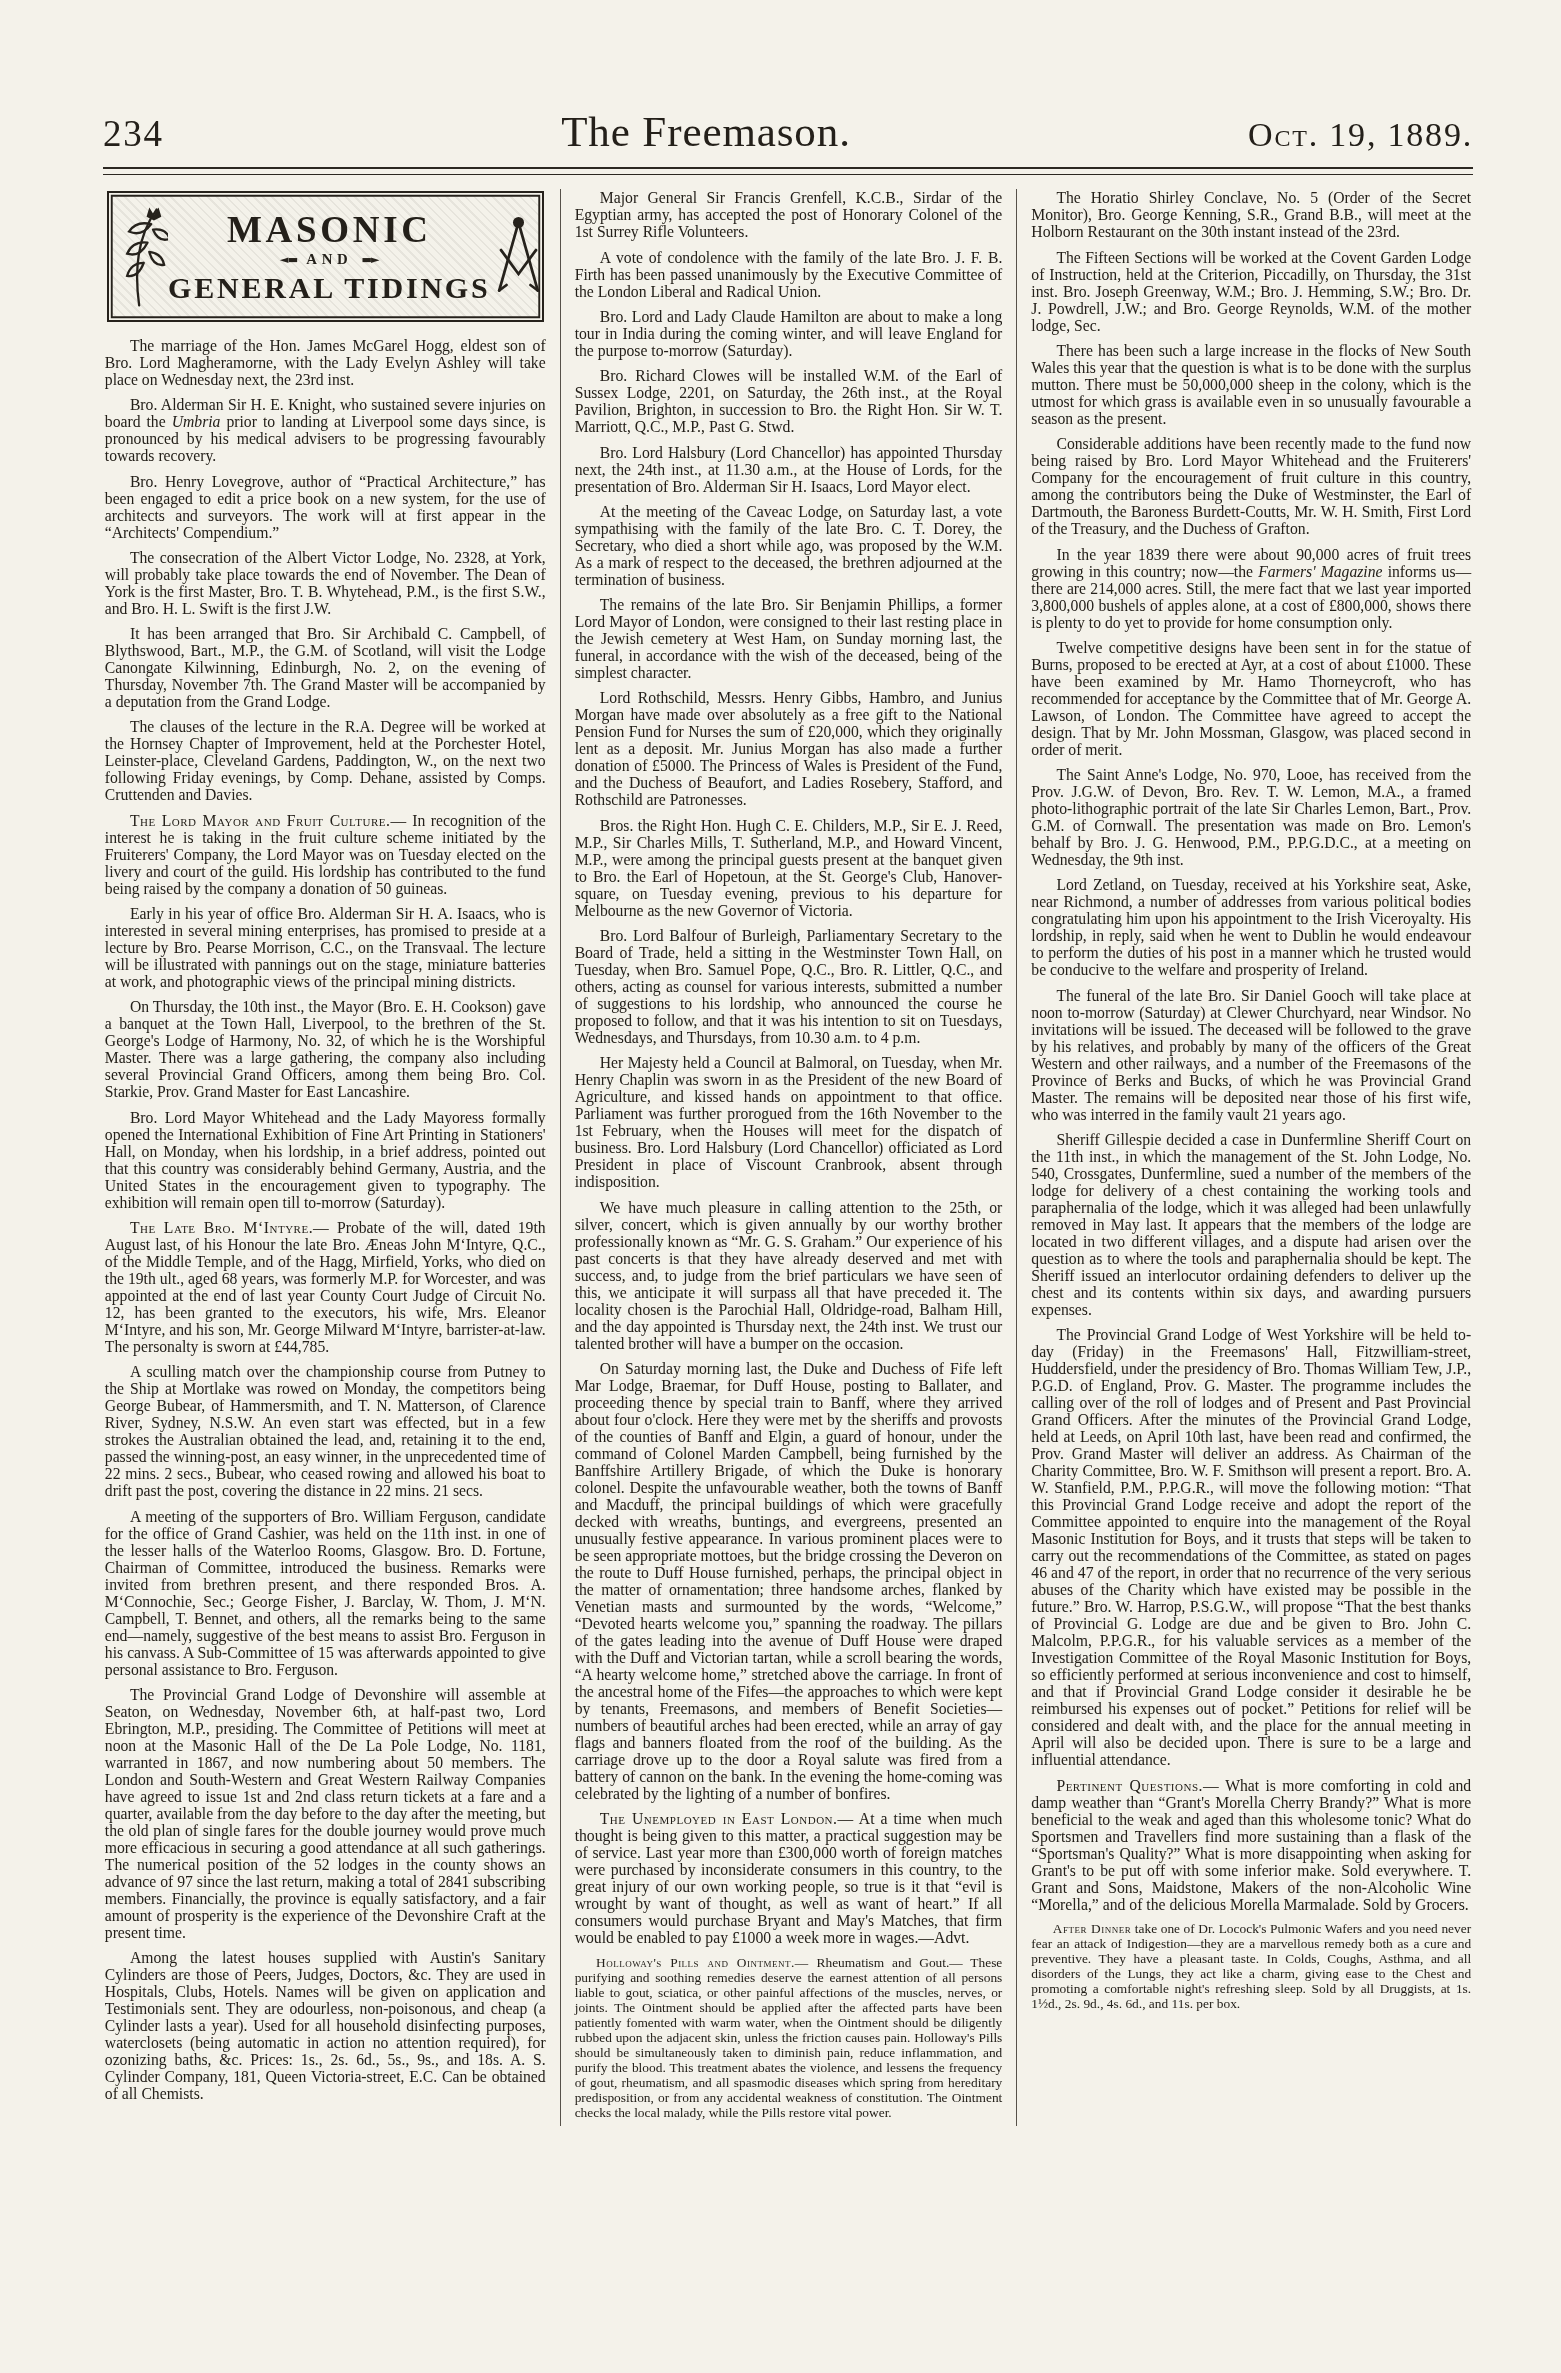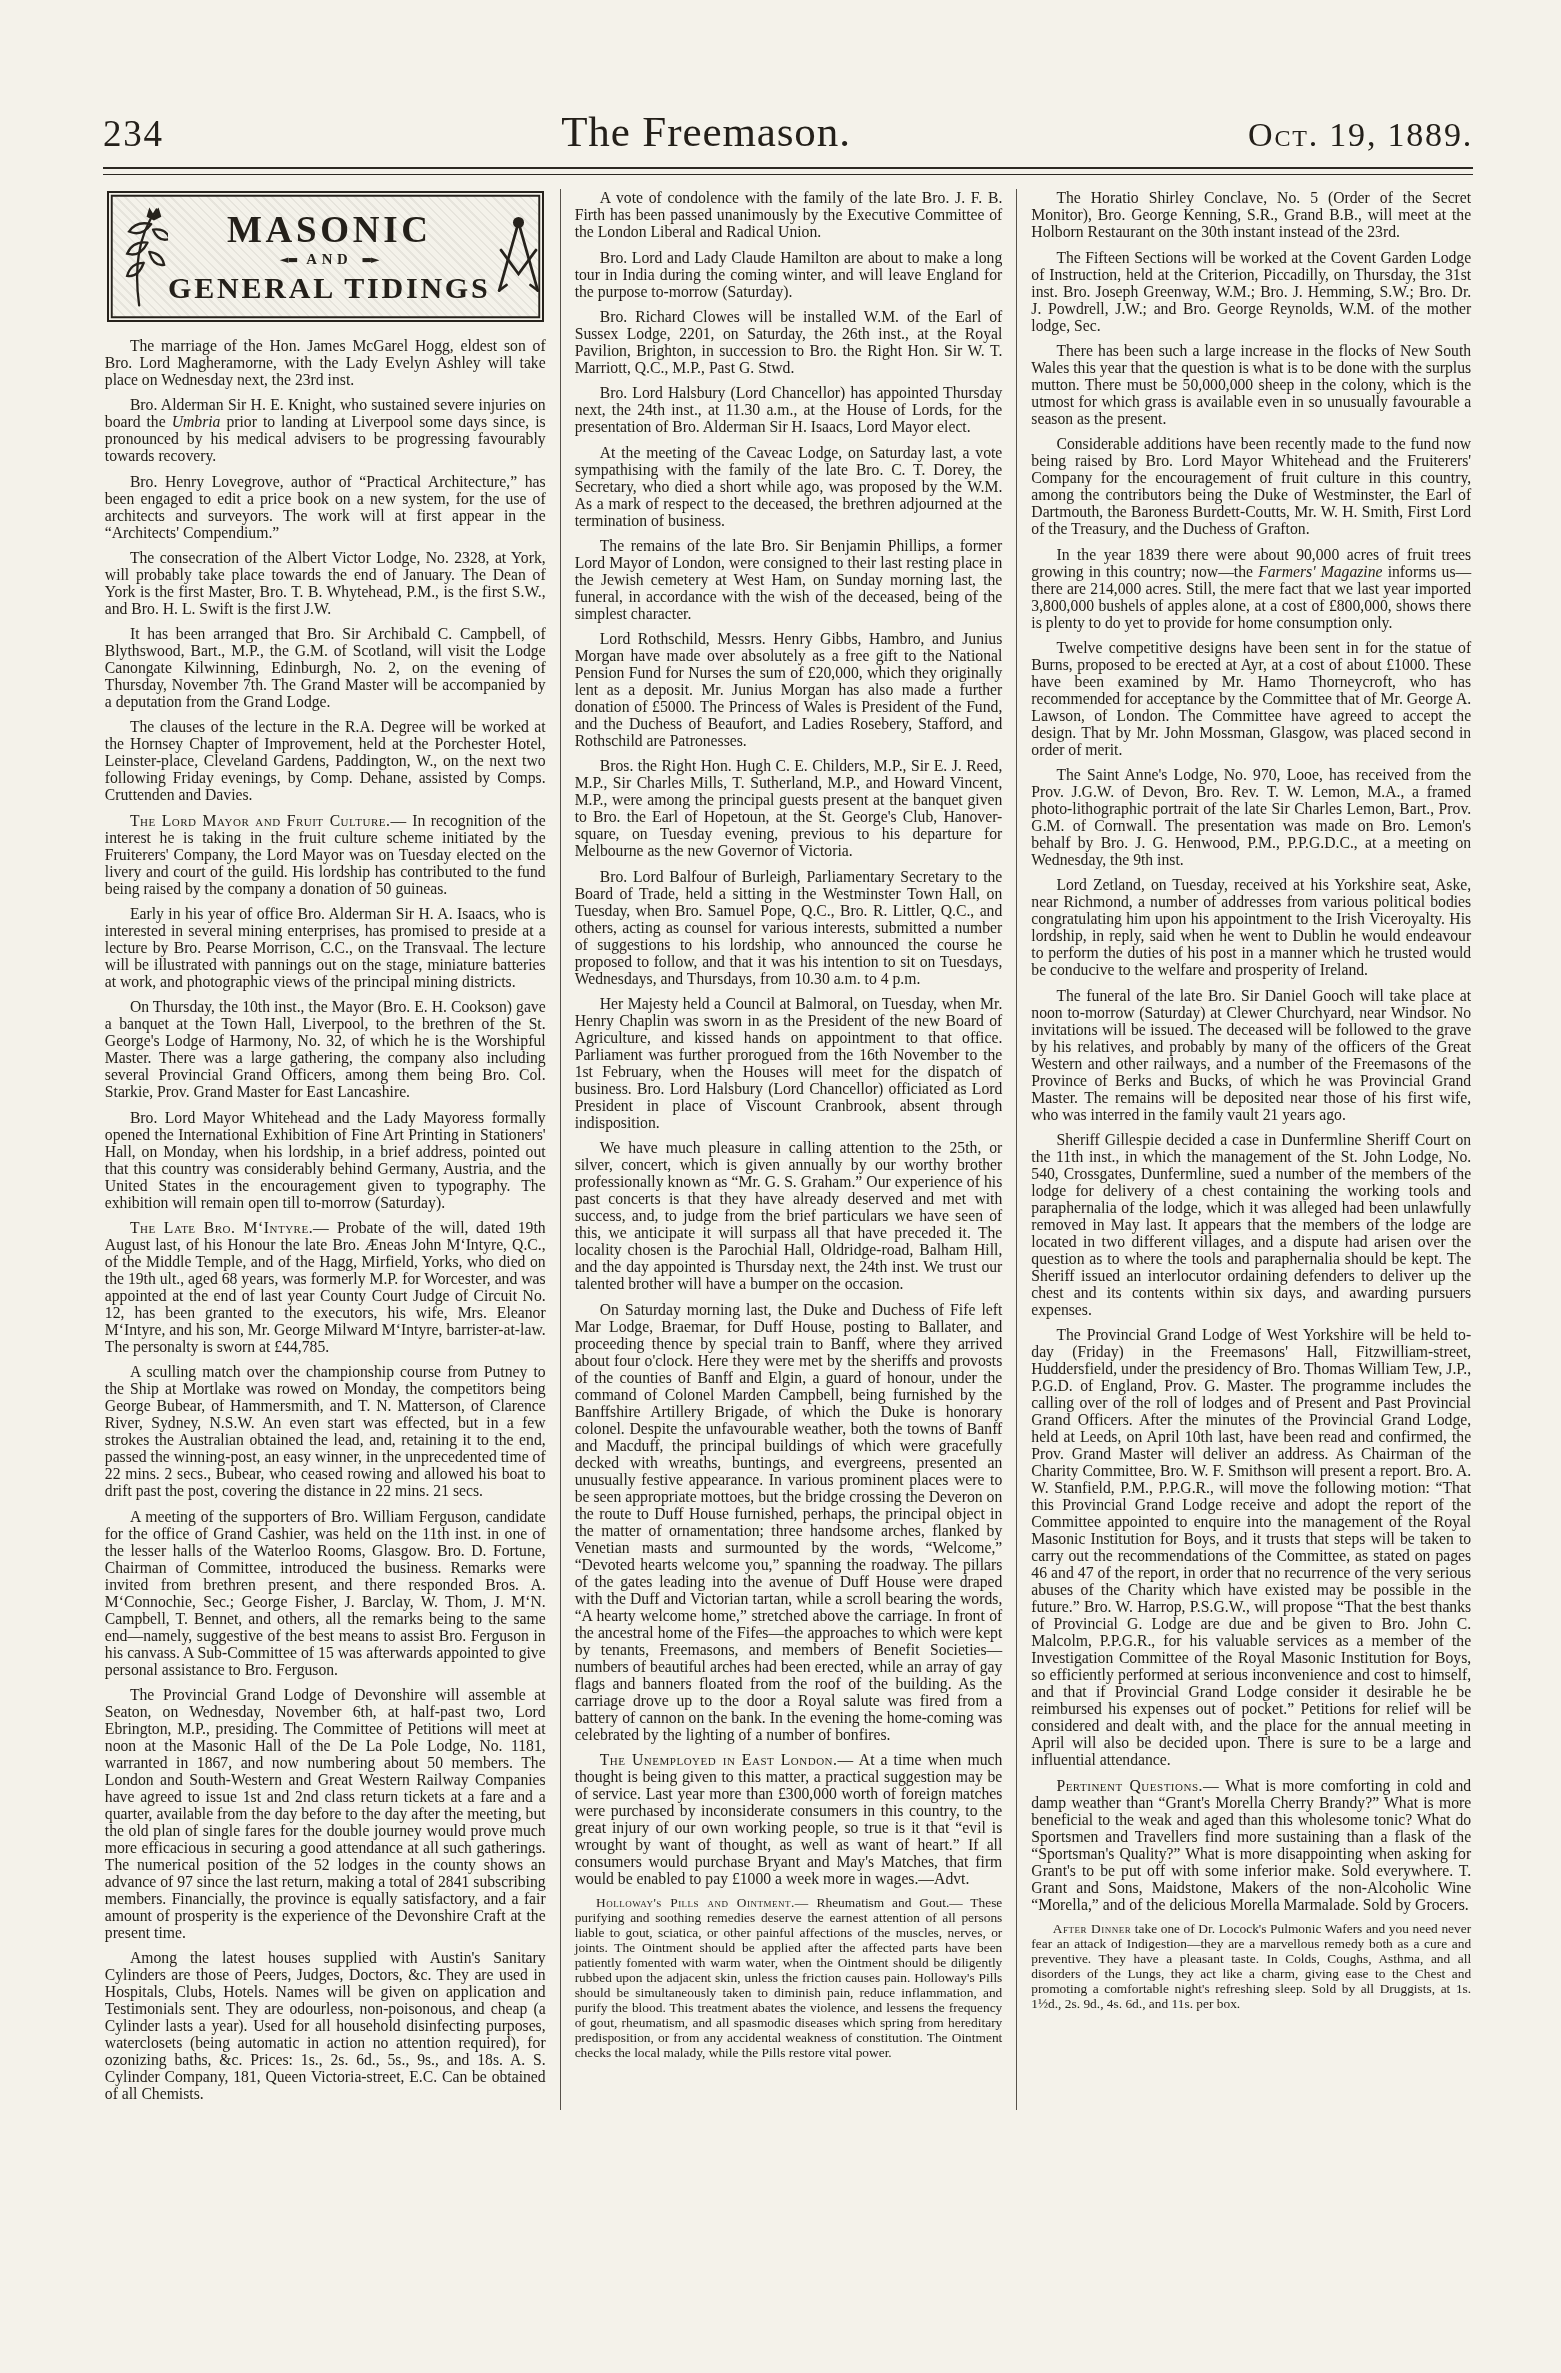--- a/index.html
+++ b/index.html
@@ -93,36 +93,37 @@
             <path d="M10 96 L18 90"></path>
             <path d="M52 96 L44 90"></path>
           </g>
           <circle cx="31" cy="22" r="6" fill="#26221c"></circle>
         </svg>
       </div>
 
     <p class="para">The marriage of the Hon. James McGarel Hogg, eldest son of Bro. Lord Magheramorne, with the Lady Evelyn Ashley will take place on Wednesday next, the 23rd inst.</p>
         <p class="para">Bro. Alderman Sir H. E. Knight, who sustained severe injuries on board the <i>Umbria</i> prior to landing at Liverpool some days since, is pronounced by his medical advisers to be progressing favourably towards recovery.</p>
         <p class="para">Bro. Henry Lovegrove, author of “Practical Architecture,” has been engaged to edit a price book on a new system, for the use of architects and surveyors. The work will at first appear in the “Architects' Compendium.”</p>
-        <p class="para">The consecration of the Albert Victor Lodge, No. 2328, at York, will probably take place towards the end of January. The Dean of York is the first Master, Bro. T. B. Whytehead, P.M., is the first S.W., and Bro. H. L. Swift is the first J.W.</p>
+        <p class="para">The consecration of the Albert Victor Lodge, No. 2328, at York, will probably take place towards the end of November. The Dean of York is the first Master, Bro. T. B. Whytehead, P.M., is the first S.W., and Bro. H. L. Swift is the first J.W.</p>
         <p class="para">It has been arranged that Bro. Sir Archibald C. Campbell, of Blythswood, Bart., M.P., the G.M. of Scotland, will visit the Lodge Canongate Kilwinning, Edinburgh, No. 2, on the evening of Thursday, November 7th. The Grand Master will be accompanied by a deputation from the Grand Lodge.</p>
         <p class="para">The clauses of the lecture in the R.A. Degree will be worked at the Hornsey Chapter of Improvement, held at the Porchester Hotel, Leinster-place, Cleveland Gardens, Paddington, W., on the next two following Friday evenings, by Comp. Dehane, assisted by Comps. Cruttenden and Davies.</p>
         <p class="para"><span class="lead">The Lord Mayor and Fruit Culture.—</span> In recognition of the interest he is taking in the fruit culture scheme initiated by the Fruiterers' Company, the Lord Mayor was on Tuesday elected on the livery and court of the guild. His lordship has contributed to the fund being raised by the company a donation of 50 guineas.</p>
         <p class="para">Early in his year of office Bro. Alderman Sir H. A. Isaacs, who is interested in several mining enterprises, has promised to preside at a lecture by Bro. Pearse Morrison, C.C., on the Transvaal. The lecture will be illustrated with pannings out on the stage, miniature batteries at work, and photographic views of the principal mining districts.</p>
         <p class="para">On Thursday, the 10th inst., the Mayor (Bro. E. H. Cookson) gave a banquet at the Town Hall, Liverpool, to the brethren of the St. George's Lodge of Harmony, No. 32, of which he is the Worshipful Master. There was a large gathering, the company also including several Provincial Grand Officers, among them being Bro. Col. Starkie, Prov. Grand Master for East Lancashire.</p>
         <p class="para">Bro. Lord Mayor Whitehead and the Lady Mayoress formally opened the International Exhibition of Fine Art Printing in Stationers' Hall, on Monday, when his lordship, in a brief address, pointed out that this country was considerably behind Germany, Austria, and the United States in the encouragement given to typography. The exhibition will remain open till to-morrow (Saturday).</p>
         <p class="para"><span class="lead">The Late Bro. M‘Intyre.—</span> Probate of the will, dated 19th August last, of his Honour the late Bro. Æneas John M‘Intyre, Q.C., of the Middle Temple, and of the Hagg, Mirfield, Yorks, who died on the 19th ult., aged 68 years, was formerly M.P. for Worcester, and was appointed at the end of last year County Court Judge of Circuit No. 12, has been granted to the executors, his wife, Mrs. Eleanor M‘Intyre, and his son, Mr. George Milward M‘Intyre, barrister-at-law. The personalty is sworn at £44,785.</p>
         <p class="para">A sculling match over the championship course from Putney to the Ship at Mortlake was rowed on Monday, the competitors being George Bubear, of Hammersmith, and T. N. Matterson, of Clarence River, Sydney, N.S.W. An even start was effected, but in a few strokes the Australian obtained the lead, and, retaining it to the end, passed the winning-post, an easy winner, in the unprecedented time of 22 mins. 2 secs., Bubear, who ceased rowing and allowed his boat to drift past the post, covering the distance in 22 mins. 21 secs.</p>
         <p class="para">A meeting of the supporters of Bro. William Ferguson, candidate for the office of Grand Cashier, was held on the 11th inst. in one of the lesser halls of the Waterloo Rooms, Glasgow. Bro. D. Fortune, Chairman of Committee, introduced the business. Remarks were invited from brethren present, and there responded Bros. A. M‘Connochie, Sec.; George Fisher, J. Barclay, W. Thom, J. M‘N. Campbell, T. Bennet, and others, all the remarks being to the same end—namely, suggestive of the best means to assist Bro. Ferguson in his canvass. A Sub-Committee of 15 was afterwards appointed to give personal assistance to Bro. Ferguson.</p>
         <p class="para">The Provincial Grand Lodge of Devonshire will assemble at Seaton, on Wednesday, November 6th, at half-past two, Lord Ebrington, M.P., presiding. The Committee of Petitions will meet at noon at the Masonic Hall of the De La Pole Lodge, No. 1181, warranted in 1867, and now numbering about 50 members. The London and South-Western and Great Western Railway Companies have agreed to issue 1st and 2nd class return tickets at a fare and a quarter, available from the day before to the day after the meeting, but the old plan of single fares for the double journey would prove much more efficacious in securing a good attendance at all such gatherings. The numerical position of the 52 lodges in the county shows an advance of 97 since the last return, making a total of 2841 subscribing members. Financially, the province is equally satisfactory, and a fair amount of prosperity is the experience of the Devonshire Craft at the present time.</p>
         <p class="para">Among the latest houses supplied with Austin's Sanitary Cylinders are those of Peers, Judges, Doctors, &amp;c. They are used in Hospitals, Clubs, Hotels. Names will be given on application and Testimonials sent. They are odourless, non-poisonous, and cheap (a Cylinder lasts a year). Used for all household disinfecting purposes, waterclosets (being automatic in action no attention required), for ozonizing baths, &amp;c. Prices: 1s., 2s. 6d., 5s., 9s., and 18s. A. S. Cylinder Company, 181, Queen Victoria-street, E.C. Can be obtained of all Chemists.</p>
       </div>
 
     <div class="column">
 
+    <p class="para">Major General Sir Francis Grenfell, K.C.B., Sirdar of the Egyptian army, has accepted the post of Honorary Colonel of the 1st Surrey Rifle Volunteers.</p>
         <p class="para">A vote of condolence with the family of the late Bro. J. F. B. Firth has been passed unanimously by the Executive Committee of the London Liberal and Radical Union.</p>
         <p class="para">Bro. Lord and Lady Claude Hamilton are about to make a long tour in India during the coming winter, and will leave England for the purpose to-morrow (Saturday).</p>
         <p class="para">Bro. Richard Clowes will be installed W.M. of the Earl of Sussex Lodge, 2201, on Saturday, the 26th inst., at the Royal Pavilion, Brighton, in succession to Bro. the Right Hon. Sir W. T. Marriott, Q.C., M.P., Past G. Stwd.</p>
         <p class="para">Bro. Lord Halsbury (Lord Chancellor) has appointed Thursday next, the 24th inst., at 11.30 a.m., at the House of Lords, for the presentation of Bro. Alderman Sir H. Isaacs, Lord Mayor elect.</p>
         <p class="para">At the meeting of the Caveac Lodge, on Saturday last, a vote sympathising with the family of the late Bro. C. T. Dorey, the Secretary, who died a short while ago, was proposed by the W.M. As a mark of respect to the deceased, the brethren adjourned at the termination of business.</p>
         <p class="para">The remains of the late Bro. Sir Benjamin Phillips, a former Lord Mayor of London, were consigned to their last resting place in the Jewish cemetery at West Ham, on Sunday morning last, the funeral, in accordance with the wish of the deceased, being of the simplest character.</p>
         <p class="para">Lord Rothschild, Messrs. Henry Gibbs, Hambro, and Junius Morgan have made over absolutely as a free gift to the National Pension Fund for Nurses the sum of £20,000, which they originally lent as a deposit. Mr. Junius Morgan has also made a further donation of £5000. The Princess of Wales is President of the Fund, and the Duchess of Beaufort, and Ladies Rosebery, Stafford, and Rothschild are Patronesses.</p>
         <p class="para">Bros. the Right Hon. Hugh C. E. Childers, M.P., Sir E. J. Reed, M.P., Sir Charles Mills, T. Sutherland, M.P., and Howard Vincent, M.P., were among the principal guests present at the banquet given to Bro. the Earl of Hopetoun, at the St. George's Club, Hanover-square, on Tuesday evening, previous to his departure for Melbourne as the new Governor of Victoria.</p>
         <p class="para">Bro. Lord Balfour of Burleigh, Parliamentary Secretary to the Board of Trade, held a sitting in the Westminster Town Hall, on Tuesday, when Bro. Samuel Pope, Q.C., Bro. R. Littler, Q.C., and others, acting as counsel for various interests, submitted a number of suggestions to his lordship, who announced the course he proposed to follow, and that it was his intention to sit on Tuesdays, Wednesdays, and Thursdays, from 10.30 a.m. to 4 p.m.</p>
         <p class="para">Her Majesty held a Council at Balmoral, on Tuesday, when Mr. Henry Chaplin was sworn in as the President of the new Board of Agriculture, and kissed hands on appointment to that office. Parliament was further prorogued from the 16th November to the 1st February, when the Houses will meet for the dispatch of business. Bro. Lord Halsbury (Lord Chancellor) officiated as Lord President in place of Viscount Cranbrook, absent through indisposition.</p>

